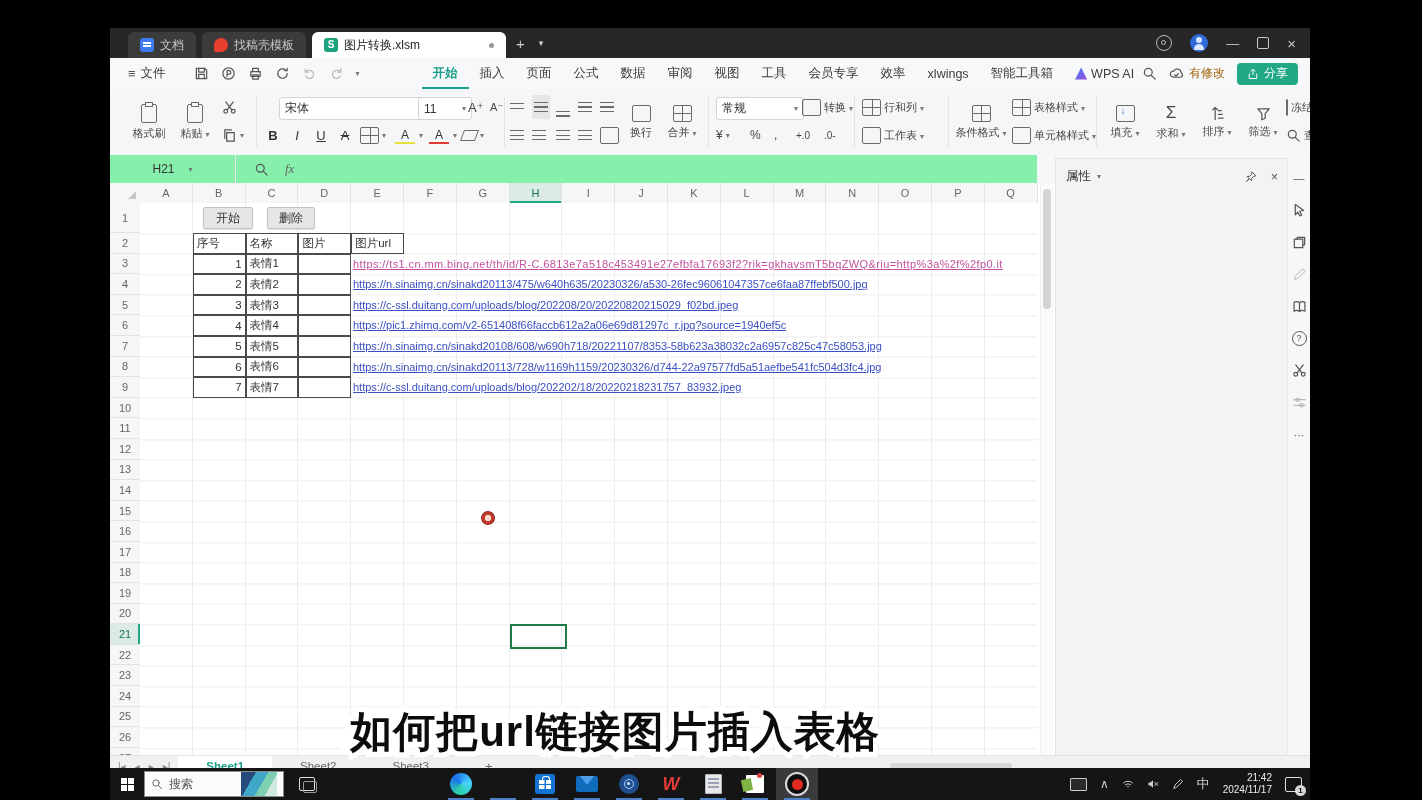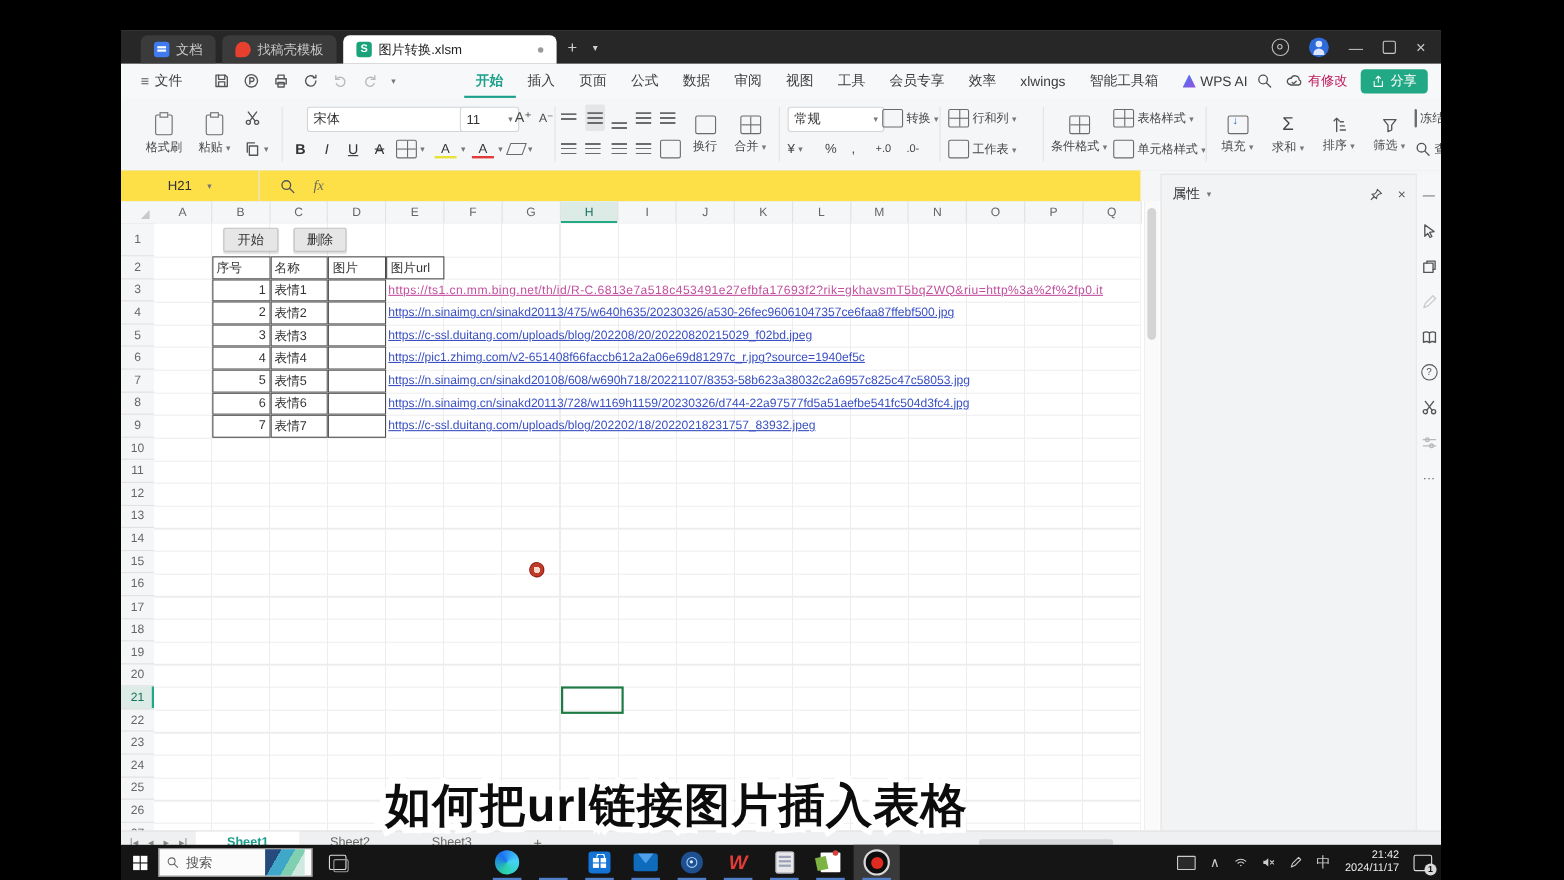--- a/index.html
+++ b/index.html
@@ -31,21 +31,21 @@
   .wc.restore{width:10px;height:10px;border:1.2px solid #c9c9c9;border-radius:2px;}
   
   #menubar{position:absolute;left:0;top:30px;width:100%;height:31px;background:#f7f8f9;display:flex;align-items:center;font-size:12.5px;color:#3c3c3c;}
   .hamb{margin-left:18px;margin-right:5px;color:#555;font-size:13px;}
   #qat{display:flex;align-items:center;gap:12px;margin-left:28px;color:#555;}
   #menu-items{display:flex;align-items:center;gap:0;margin-left:62px;}
   .mi{padding:0 11px;height:31px;display:flex;align-items:center;gap:4px;color:#3c3c3c;}
   .mi.active{color:#1c9f8b;font-weight:bold;box-shadow:inset 0 -2px 0 #1c9f8b;}
   .ai-logo{width:12px;height:12px;background:linear-gradient(135deg,#3f7af0,#9b4fe0);clip-path:polygon(50% 0,100% 100%,0 100%);}
   #mb-right{position:absolute;right:12px;top:0;height:31px;display:flex;align-items:center;gap:12px;}
-  #modified{display:flex;align-items:center;gap:5px;color:#be185d;font-size:12px;}
+  #modified{display:flex;align-items:center;gap:5px;color:#a16207;font-size:12px;}
   #share-btn{background:#21a884;color:#fff;border-radius:4px;height:22px;display:flex;align-items:center;gap:5px;padding:0 10px;font-size:12px;}
   
   #ribbon{position:absolute;left:0;top:61px;width:100%;height:66px;background:#f5f6f7;border-bottom:1px solid #e0e1e2;}
   .rsep{position:absolute;top:8px;width:1px;height:50px;background:#e2e3e4;}
   .rbig{position:absolute;top:3px;width:46px;height:60px;display:flex;flex-direction:column;align-items:center;justify-content:center;gap:3px;}
   .rbig .lab,.rsm .lab{font-size:11px;color:#474747;white-space:nowrap;}
   .rsm{position:absolute;height:24px;display:flex;align-items:center;gap:3px;font-size:12px;color:#474747;}
   .dd{font-size:8px;color:#777;}
   .combo{position:absolute;height:21px;background:#fff;border:1px solid #d4d5d6;border-radius:3px;display:flex;align-items:center;justify-content:space-between;padding:0 5px;font-size:12px;color:#333;}
   .gi{width:17px;height:15px;border:1.2px solid #6b6b6b;border-radius:2px;position:relative;display:inline-block;}
@@ -53,21 +53,21 @@
   .gi.grid::after{content:"";position:absolute;top:50%;left:0;right:0;height:1px;background:#6b6b6b;}
   .gi.filldn::after{content:"↓";position:absolute;left:4px;top:-1px;font-size:10px;color:#2f6bd8;}
   .bars{width:14px;height:11px;background:repeating-linear-gradient(to bottom,#6b6b6b 0 1.4px,transparent 1.4px 4.5px);display:inline-block;}
   .clipb{width:14px;height:17px;border:1.2px solid #6b6b6b;border-radius:2px;position:relative;}
   .clipb::before{content:"";position:absolute;left:3px;top:-3px;width:6px;height:3px;border:1.2px solid #6b6b6b;background:#f5f6f7;}
   .fontbtn{width:22px;text-align:center;font-size:13px;color:#333;}
   .uline{text-decoration:underline;} .sline{text-decoration:line-through;}
   .colorbar{box-shadow:0 3px 0 -1px #e03a3a;} .hlbar{box-shadow:0 3px 0 -1px #e8e13a;}
   .sigma{font-size:17px;color:#444;}
   
-  #fbar{position:absolute;left:0;top:127px;width:927px;height:28px;background:#fde047;border-bottom:1px solid #e3e4e5;display:flex;align-items:center;}
+  #fbar{position:absolute;left:0;top:127px;width:927px;height:28px;background:#86efac;border-bottom:1px solid #e3e4e5;display:flex;align-items:center;}
   #namebox{width:125px;height:100%;display:flex;align-items:center;justify-content:center;gap:14px;font-size:12px;color:#333;border-right:1px solid #e8e8e8;}
   #fx{font-style:italic;font-family:"Liberation Serif",serif;color:#666;font-size:13px;}
   #fbar-right{position:absolute;left:927px;top:127px;width:273px;height:28px;background:#f5f6f7;}
   
   #corner{position:absolute;left:0;top:155px;width:30px;height:20px;background:#f5f6f7;border-right:1px solid #dcdcdc;border-bottom:1px solid #cfcfcf;}
   #corner::after{content:"";position:absolute;right:4px;bottom:4px;border-left:8px solid transparent;border-bottom:8px solid #c9c9c9;}
   #col-headers{position:absolute;left:30px;top:155px;width:897px;height:20px;display:flex;background:#f5f6f7;border-bottom:1px solid #cfcfcf;}
   .ch{width:52.8px;flex:0 0 52.8px;font-size:11px;color:#666;text-align:center;line-height:20px;border-right:1px solid #e2e2e2;box-sizing:border-box;}
   .ch.on{background:#dcebe6;color:#17735a;box-shadow:inset 0 -2px 0 #21a884;}
   #row-headers{position:absolute;left:0;top:175px;width:30px;height:570px;background:#f5f6f7;border-right:1px solid #dcdcdc;overflow:hidden;}

